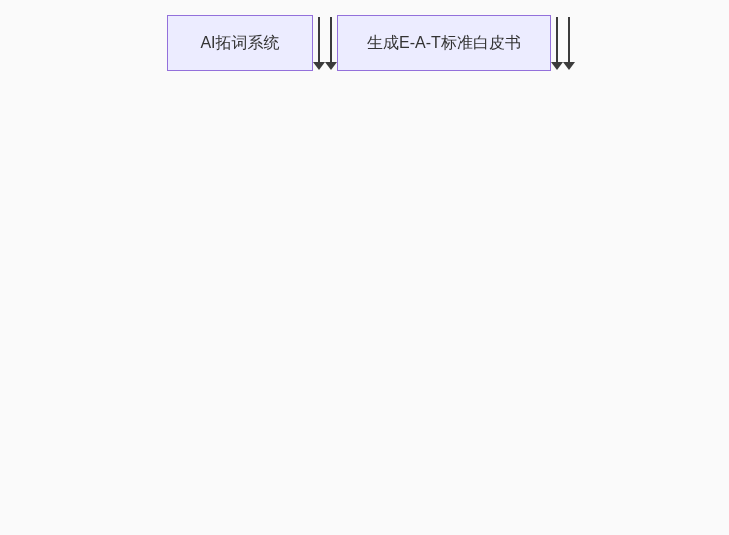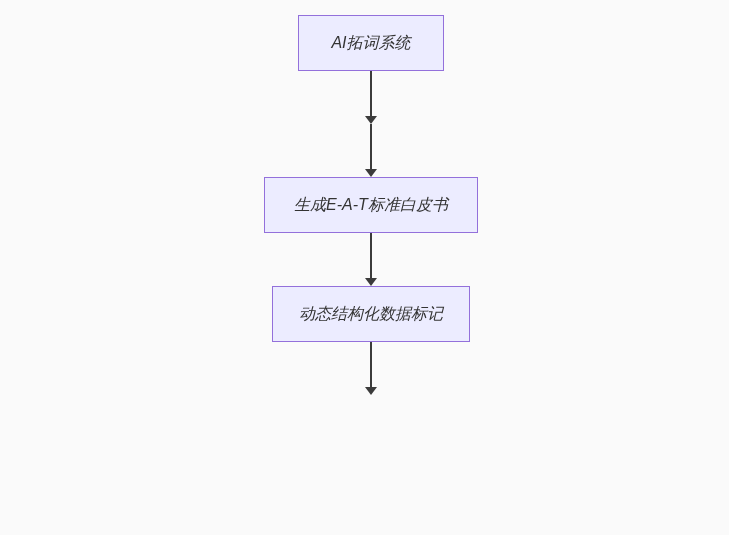--- a/index.html
+++ b/index.html
@@ -13,23 +13,22 @@
     font-family: "Liberation Sans", "DejaVu Sans", sans-serif;
     overflow: hidden;
     position: relative;
   }
   .flowchart {
     position: absolute;
     left: 371px;
     top: 15px;
     transform: translateX(-50%);
     display: flex;
-    flex-direction: column;
+    flex-direction: row;
     align-items: center;
-    font-style: italic;
   }
   .flow-node {
     box-sizing: border-box;
     min-height: 56px;
     padding: 8px 26px;
     background: var(--node-fill, #ECECFF);
     border: 1.5px solid var(--node-border, #9370DB);
     color: var(--text, #333333);
     font-size: 16px;
     line-height: 20px;
@@ -87,23 +86,20 @@
 
   <div class="flow-node">
     <span>生成E-A-T标准白皮书</span>
   </div>
 
   <div class="flow-arrow">
     <div class="arrow-line"></div>
     <div class="arrow-head"></div>
   </div>
 
-  <div class="flow-node">
-    <span>动态结构化数据标记</span>
-  </div>
 
   <div class="flow-arrow">
     <div class="arrow-line"></div>
     <div class="arrow-head"></div>
   </div>
 
 
 </div>
 
 </body></html>

